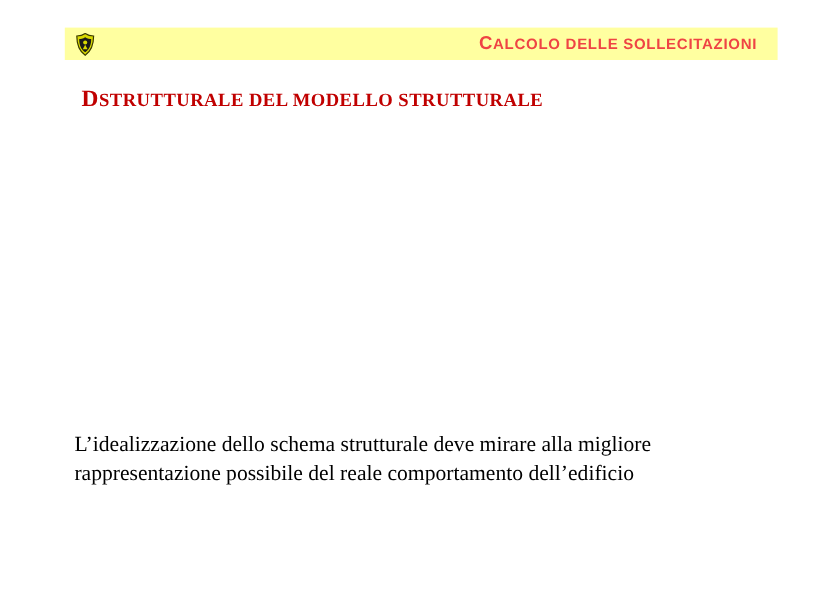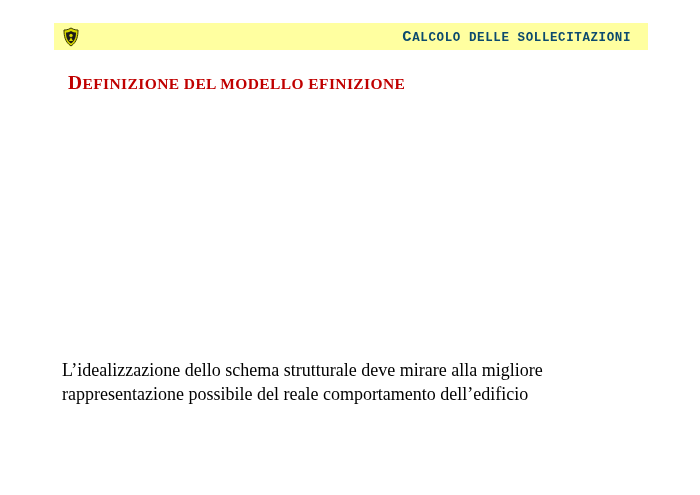--- a/index.html
+++ b/index.html
@@ -34,25 +34,25 @@
     padding: 0 17px 0 8px;
   }
   .logo {
     width: 18px;
     height: 20px;
     position: relative;
     flex: 0 0 auto;
   }
   .logo svg { display: block; }
   .header-title {
-    font-family: Liberation Mono, monospace;
+    font-family: Liberation Sans, sans-serif;
     font-size: 12.5px;
     font-weight: bold;
     letter-spacing: 0.6px;
-    color: #0c4a6e;
+    color: #ef4444;
     white-space: nowrap;
   }
   .header-title .cap {
     font-size: 15.5px;
   }
   
   .slide-title {
     position: absolute;
     left: 68px;
     top: 72px;
@@ -97,19 +97,19 @@
       <svg width="18" height="20" viewBox="0 0 18 20">
         <path d="M9 1 C6 3 3 3 2 3 C2 9 3 15 9 19 C15 15 16 9 16 3 C15 3 12 3 9 1 Z" fill="#d8d800" stroke="#3a3a00" stroke-width="1"></path>
         <path d="M9 4 C7.2 5.4 5 5.6 4 5.6 C4 10 5 13.8 9 16.6 C13 13.8 14 10 14 5.6 C13 5.6 10.8 5.4 9 4 Z" fill="#1a1a1a"></path>
         <circle cx="9" cy="8.4" r="1.7" fill="#d8d800"></circle>
         <path d="M9 10.3 L7 14 L11 14 Z" fill="#d8d800"></path>
       </svg>
     </span>
     <span class="header-title"><span class="cap">C</span><span>ALCOLO DELLE SOLLECITAZIONI</span></span>
   </div>
 
-  <div class="slide-title"><span class="cap">D</span><span>EFINIZIONE DEL MODELLO EFINIZIONE</span></div>
+  <div class="slide-title"><span class="cap">D</span><span>STRUTTURALE DEL MODELLO STRUTTURALE</span></div>
 
   <div class="content-area"></div>
 
   <div class="body-text">L’idealizzazione dello schema strutturale deve mirare alla migliore rappresentazione possibile del reale comportamento dell’edificio</div>
 
 </div>
 
 </body></html>

